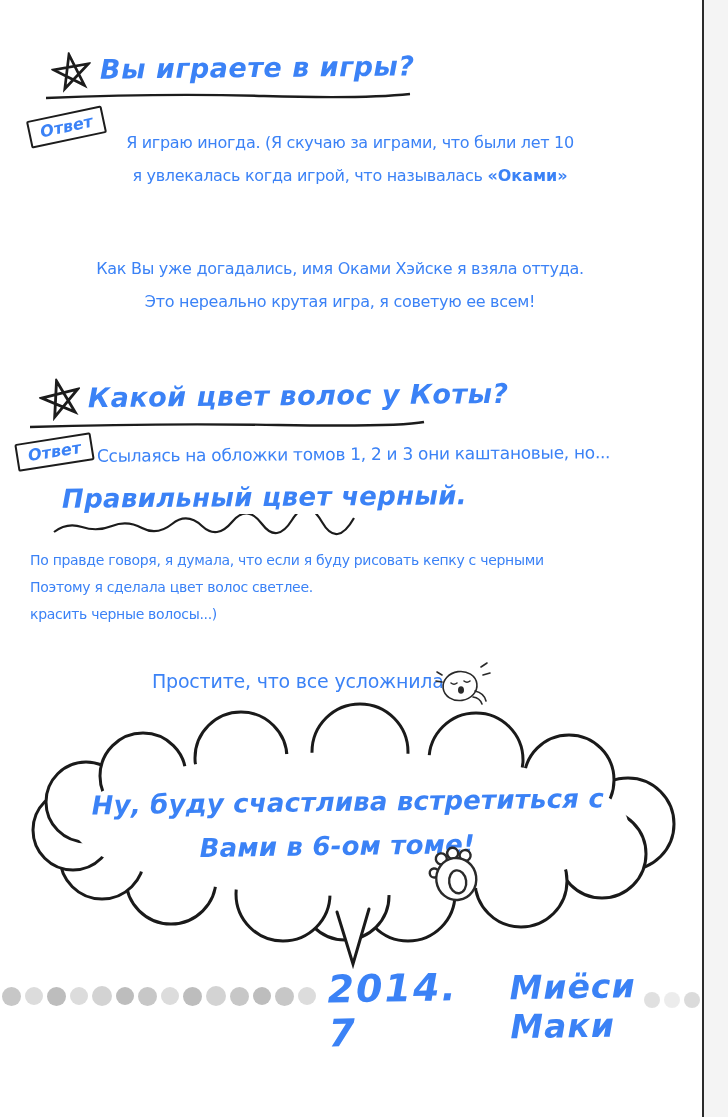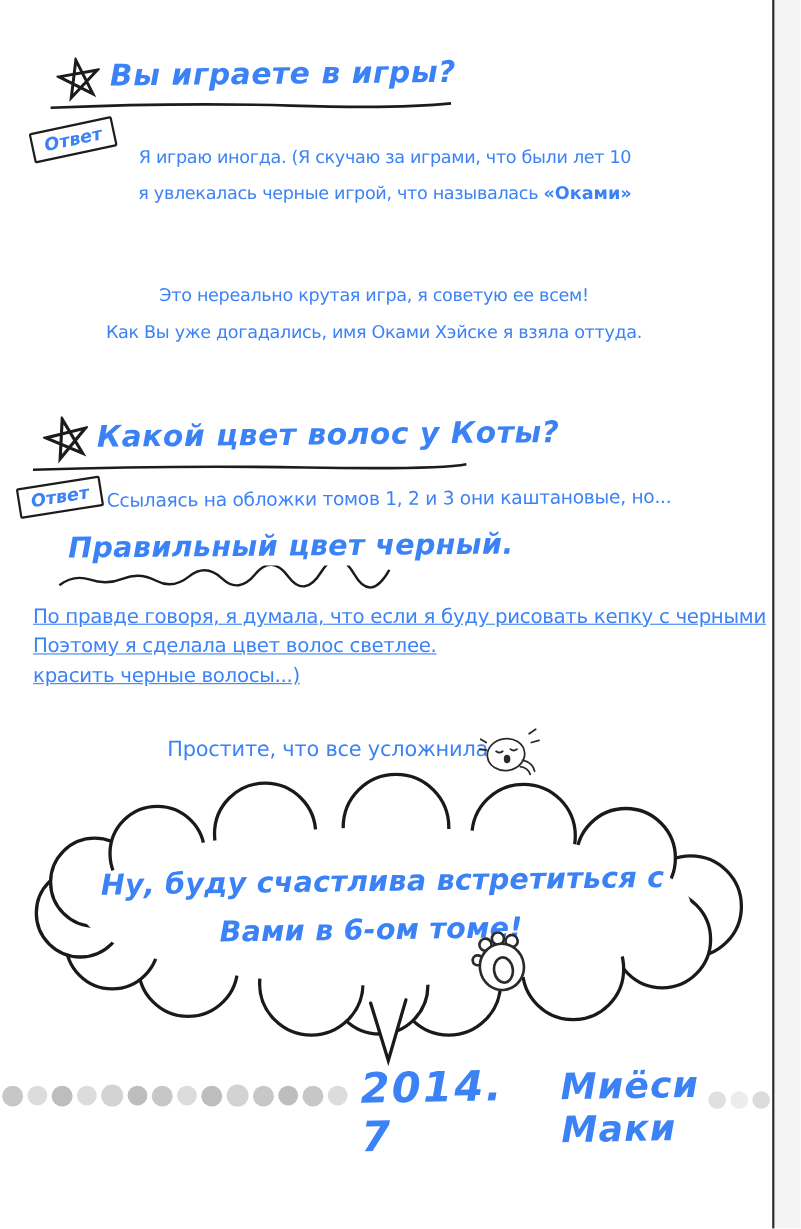--- a/index.html
+++ b/index.html
@@ -33,21 +33,21 @@
     padding: 2px 10px 3px 10px;
     font-size: 16px; font-style: italic; font-weight: bold;
     transform: rotate(-12deg);
     white-space: nowrap;
   }
   .stamp.s2 { transform: rotate(-9deg); }
 
   .body-text { font-size: 16px; line-height: 33px; letter-spacing: -0.3px; }
   .centered { text-align: center; }
   .body-text .line { white-space: nowrap; }
-  .left-text { font-size: 18px; line-height: 27px; letter-spacing: -0.3px; text-decoration: underline; }
+  .left-text { font-size: 14px; line-height: 27px; letter-spacing: -0.3px; }
   .left-text .line { white-space: nowrap; }
   .bold-inline { font-weight: bold; letter-spacing: 0; }
 
   .intro-line { font-size: 17px; letter-spacing: -0.3px; white-space: nowrap; transform: rotate(-0.4deg); }
 
   .correction {
     font-size: 26px; font-weight: bold; font-style: italic;
     letter-spacing: 0.3px; white-space: nowrap; transform: rotate(-0.5deg);
   }
 
@@ -91,26 +91,26 @@
   </div>
   <div class="abs q-head" style="left:100px; top:52px;">Вы играете в игры?</div>
   <svg class="abs" style="left:44px; top:90px;" width="370" height="12">
     <path d="M2,8 Q120,3 220,6 T366,4" fill="none" stroke="#1c1c1c" stroke-width="2.4"></path>
   </svg>
 
   <div class="abs stamp" style="left:28px; top:113px;">Ответ</div>
 
   <div class="abs body-text centered" style="left:40px; top:126px; width:620px;">
     <div class="line">Я играю иногда. (Я скучаю за играми, что были лет 10</div>
-    <div class="line"><span>я увлекалась черные игрой, что называлась</span> <span class="bold-inline">«Оками»</span></div>
+    <div class="line"><span>я увлекалась когда игрой, что называлась</span> <span class="bold-inline">«Оками»</span></div>
   </div>
 
   <div class="abs body-text centered" style="left:30px; top:252px; width:620px;">
+    <div class="line">Как Вы уже догадались, имя Оками Хэйске я взяла оттуда.</div>
     <div class="line">Это  нереально крутая игра, я советую ее всем!</div>
-    <div class="line">Как Вы уже догадались, имя Оками Хэйске я взяла оттуда.</div>
   </div>
 
   <div class="abs star-icon" style="left:40px; top:378px;">
     <svg width="42" height="42" viewBox="0 0 34 34" style="transform:rotate(-14deg)">
       <path d="M17,2 L25.5,30 L2,12.5 L32,12.5 L8.5,30 Z" fill="none" stroke="#1c1c1c" stroke-width="2.3" stroke-linejoin="miter"></path>
     </svg>
   </div>
   <div class="abs q-head" style="left:88px; top:380px;">Какой цвет волос у Коты?</div>
   <svg class="abs" style="left:28px; top:419px;" width="400" height="12">
     <path d="M2,8 Q130,4 250,6 T396,3" fill="none" stroke="#1c1c1c" stroke-width="2.4"></path>

